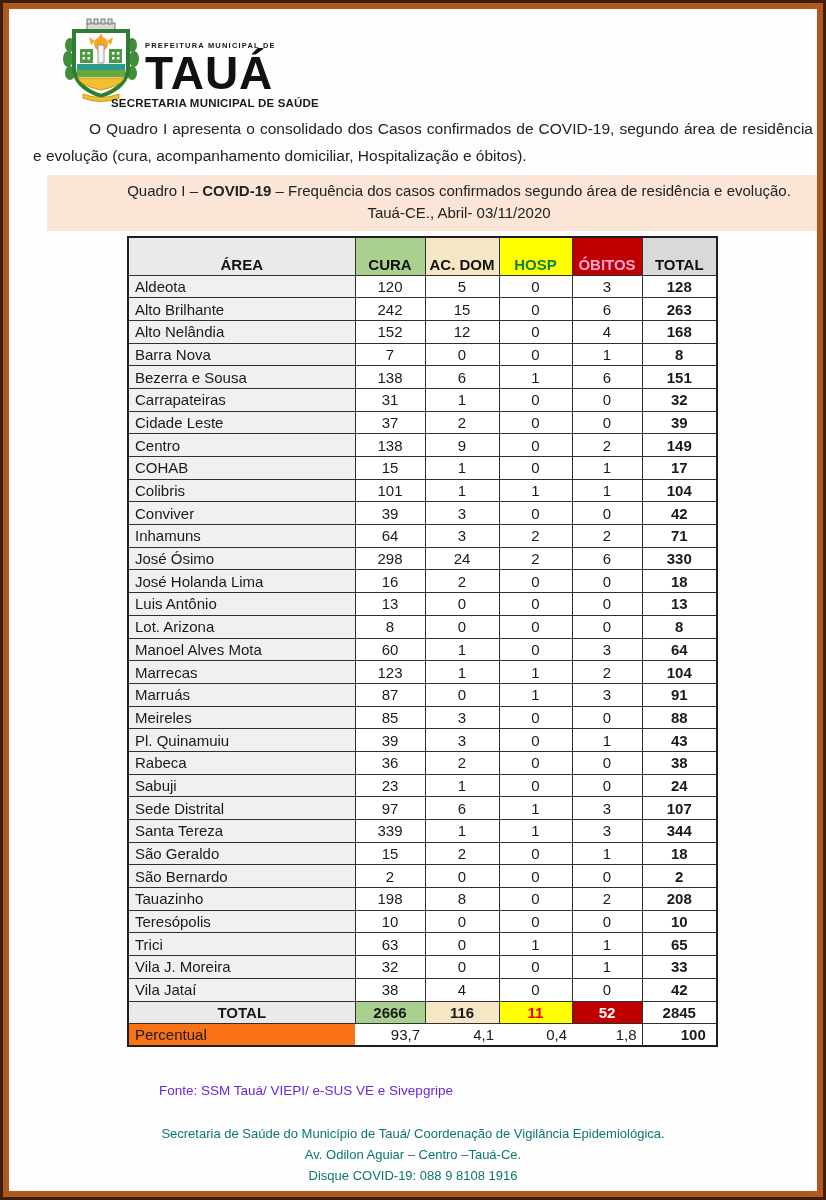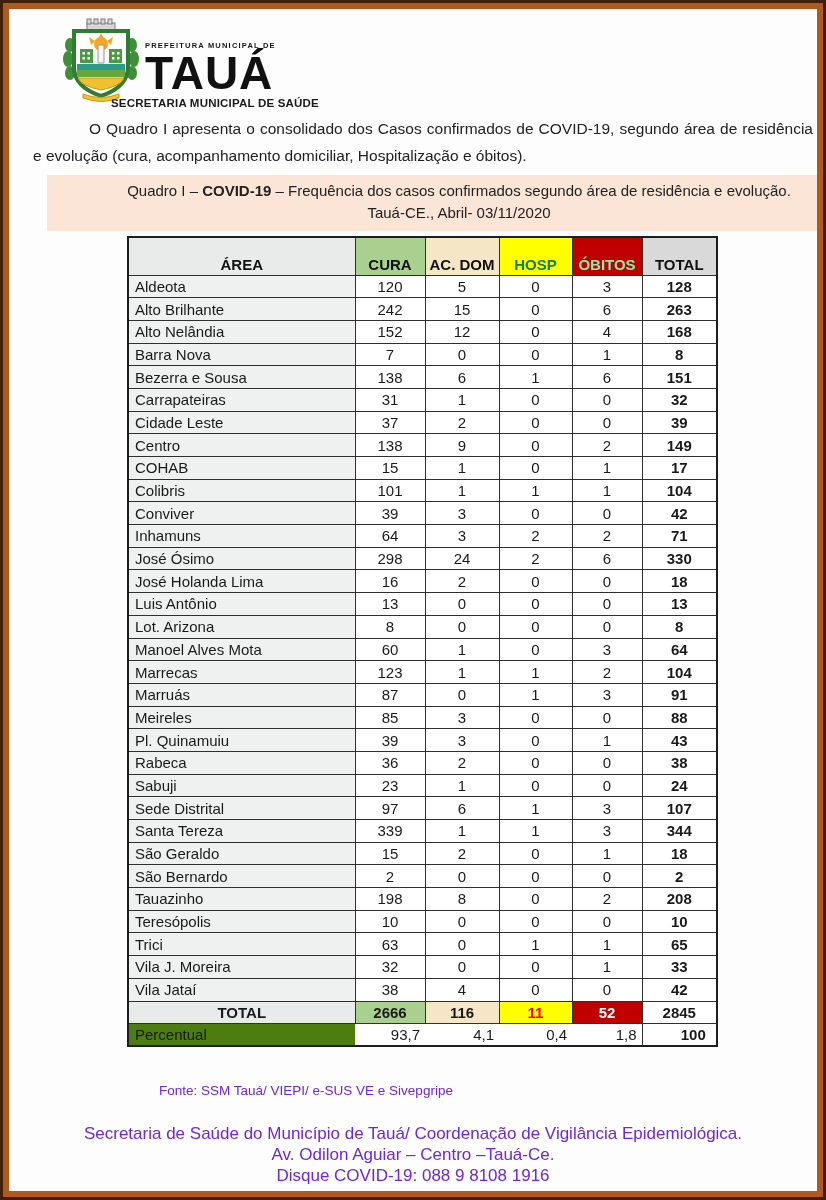--- a/index.html
+++ b/index.html
@@ -24,42 +24,42 @@
 
   
   .tablewrap { position:absolute; left:118px; top:227px; }
   table { border-collapse:collapse; table-layout:fixed; width:589px; border:2px solid #1e1e1e; }
   th,td { border:1px solid #2f2f2f; font-size:15px; overflow:hidden; white-space:nowrap; }
   thead th { height:38px; vertical-align:bottom; padding:0 2px 2px 2px; font-weight:bold; text-align:center; line-height:17px; }
   th.c-area  { background:#e9eaea; color:#111; }
   th.c-cura  { background:#a9d08e; color:#111; }
   th.c-dom   { background:#f5e7c6; color:#111; }
   th.c-hosp  { background:#ffff00; color:#15803d;margin-top:24px; }
-  th.c-obt   { background:#c00000; color:#86efac; }
+  th.c-obt   { background:#c00000; color:#f9a8d4; }
   th.c-tot   { background:#d9d9d9; color:#111; }
 
   tbody td { height:22.7px; text-align:center; background:#fff; color:#1a1a1a; }
   tbody td.area { text-align:left; padding-left:6px; background:#eff0f0; }
   tbody td.total { font-weight:bold; }
 
   tr.trow-total td { font-weight:bold; }
   tr.trow-total td.area { text-align:center; padding-left:0; background:#e9eaea; }
   tr.trow-total td.v-cura { background:#a9d08e; }
   tr.trow-total td.v-dom  { background:#f5e7c6; }
   tr.trow-total td.v-hosp { background:#ffff00; color:#f00000; }
   tr.trow-total td.v-obt  { background:#c00000; color:#fff; }
 
   tr.trow-pct td { border-left:none; border-right:none; }
-  tr.trow-pct td.area { border-right:none; background:#4d7c0f; }
+  tr.trow-pct td.area { border-right:none; background:#f97316; }
   tr.trow-pct td.num { text-align:right; padding-right:5px; }
   tr.trow-pct td.total { border-left:1px solid #2f2f2f; text-align:center; font-weight:bold;padding-left:28px; }
 
   .fonte { position:absolute; left:150px; top:1074px; font-size:13.5px; font-weight:500; color:#6d28d9; }
 
-  .footer { position:absolute; left:0; top:1114px; width:100%; text-align:center; font-size:17px; line-height:21px; color:#6d28d9; }
+  .footer { position:absolute; left:0; top:1114px; width:100%; text-align:center; font-size:13px; line-height:21px; color:#0f766e; }
 </style>
 </head>
 <body>
 
 <div class="frame-outer">
 <div class="frame-inner">
 
   <svg class="crest" viewBox="0 0 80 86" aria-hidden="true">
 
     <g stroke="#7a7a7a" stroke-width="1" fill="#d8d8d8">

